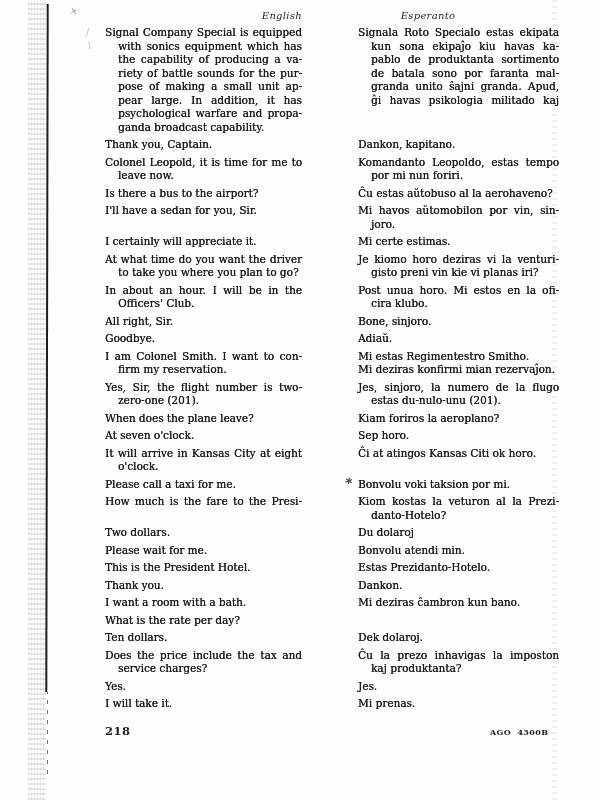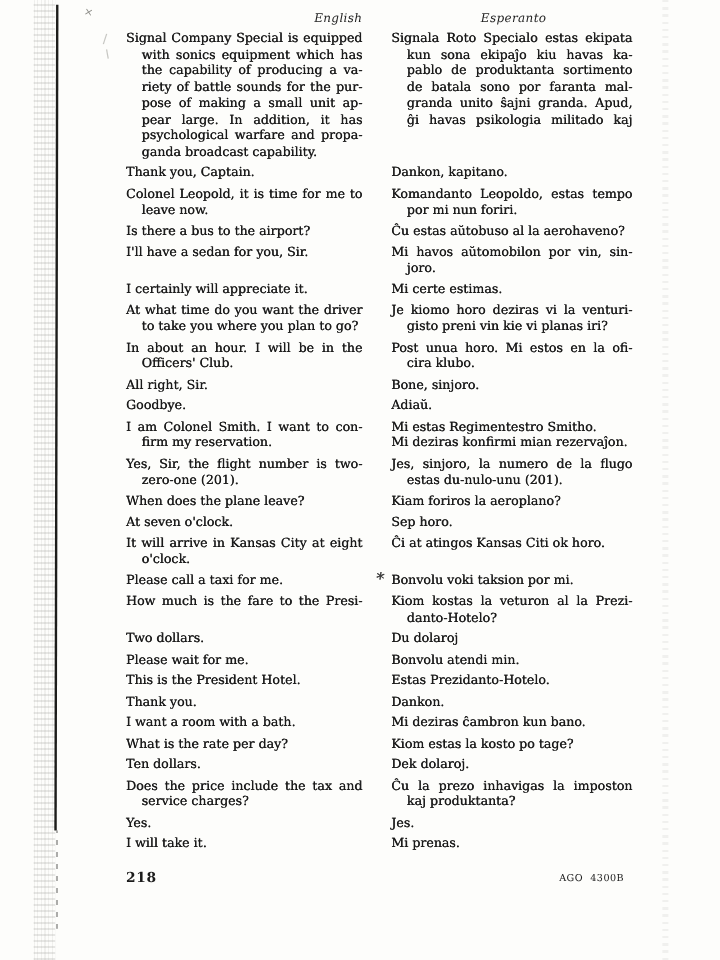--- a/index.html
+++ b/index.html
@@ -39,38 +39,38 @@
   .smudge.s2{left:89px;top:41px;height:8px;transform:rotate(-10deg);}
   
   .col-header{
     position:absolute;top:10px;font-style:italic;font-size:10px;color:#222;
     text-align:center;letter-spacing:.3px;
   }
   .col-header.left{left:105px;width:197px;text-align:right;}
   .col-header.right{left:328px;width:200px;}
   
   .content{position:absolute;left:105px;top:26px;width:424px;}
-  .row{display:flex;margin-bottom:4px;}
+  .row{display:flex;margin-bottom:4px;gap:32px;}
   .col{font-size:10.5px;text-shadow:.25px 0 0 currentColor;}
   .col.en{width:197px;margin-right:24px;flex:0 0 auto;}
   .col.eo{width:201px;flex:0 0 auto;position:relative;}
   .line{line-height:13.5px;white-space:nowrap;}
   .line.cont{padding-left:13px;}
   .line.just{white-space:normal;text-align:justify;text-align-last:justify;}
   .pencil{
     position:absolute;left:-13px;top:-3px;font-size:14px;color:#3f3f3f;
     font-family:"DejaVu Sans",sans-serif;transform:rotate(8deg);
   }
   
   .page-number{
     position:absolute;left:105px;top:724px;font-size:11.5px;font-weight:bold;
     letter-spacing:.5px;
   }
   .doc-code{
-    position:absolute;left:466px;top:727px;font-size:8px;font-weight:normal;
+    position:absolute;left:490px;top:727px;font-size:8px;font-weight:bold;
     letter-spacing:.4px;word-spacing:3px;
   }
 </style>
 </head>
 <body>
 
 <div class="scan-band"></div>
 <div class="scan-line"></div>
 <div class="scan-line-tail"></div>
 <div class="right-band"></div>
@@ -281,23 +281,20 @@
         <div class="line">I want a room with a bath.</div>
       </div>
       <div class="col eo">
         <div class="line">Mi deziras ĉambron kun bano.</div>
       </div>
     </div>
     <div class="row">
       <div class="col en">
         <div class="line">What is the rate per day?</div>
       </div>
-      <div class="col eo">
-        <div class="line">Kiom estas la kosto po tage?</div>
-      </div>
     </div>
     <div class="row">
       <div class="col en">
         <div class="line">Ten dollars.</div>
       </div>
       <div class="col eo">
         <div class="line">Dek dolaroj.</div>
       </div>
     </div>
     <div class="row">

